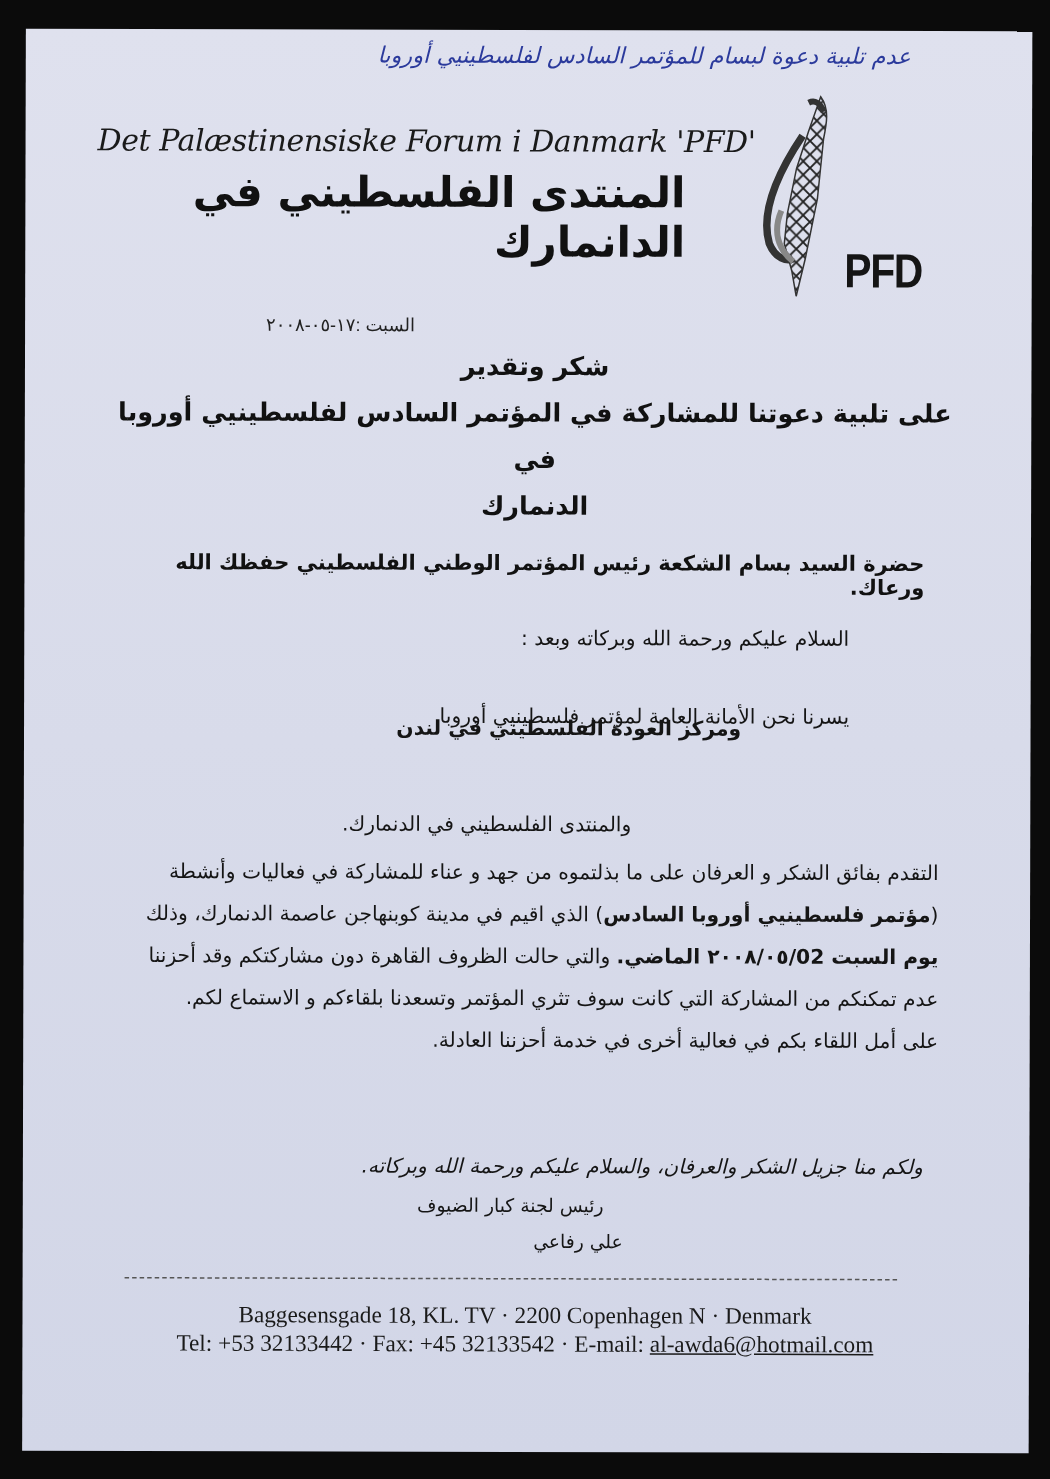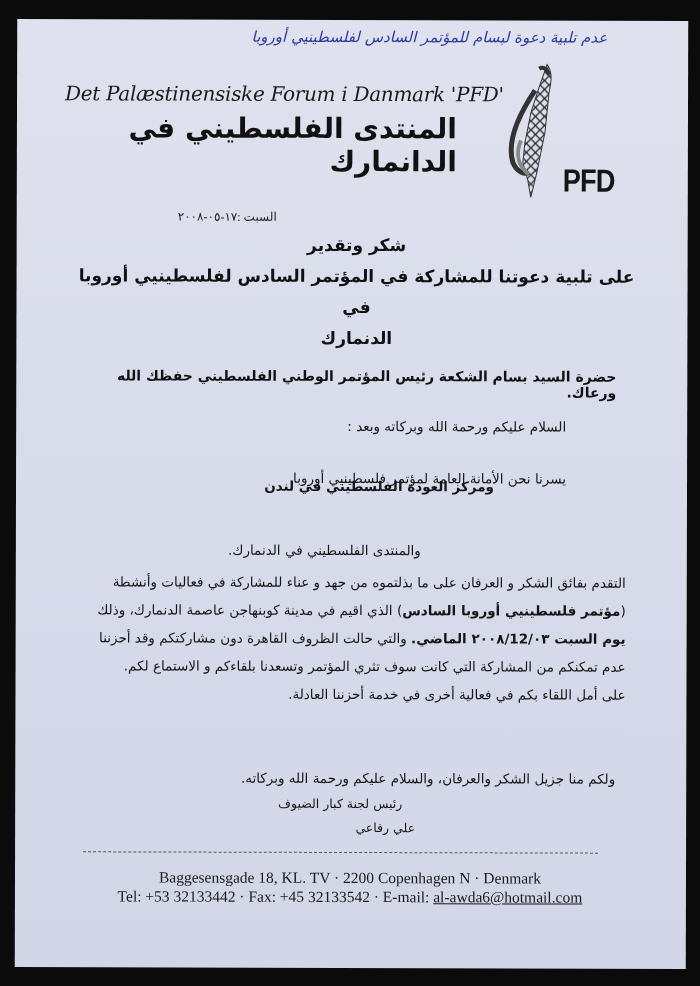--- a/index.html
+++ b/index.html
@@ -26,38 +26,38 @@
     font-family:"DejaVu Sans", sans-serif; font-weight:bold; font-size:28px; color:#111;
   }
   .logo { left:478px; top:42px; width:150px; height:150px; }
   .pfd-text {
     position:absolute; left:68px; top:100px; font-family:"Liberation Sans", sans-serif;
     font-weight:bold; font-size:32px; color:#151515; letter-spacing:-1px; transform:scaleX(0.85);
     transform-origin:left;
   }
   .date {
     left:60px; top:190px; width:200px; text-align:right; direction:rtl;
-    font-family:Liberation Serif, serif; font-size:12px; color:#222;
+    font-family:Liberation Sans, sans-serif; font-size:12px; color:#222;
   }
   .title-block {
     left:50px; top:210px; width:580px; text-align:center; direction:rtl;
     font-weight:bold; font-size:17px; color:#111; line-height:31px;
   }
   .addressee {
     left:90px; top:348px; width:510px; text-align:right; direction:rtl;
     font-weight:bold; font-size:14px; color:#111;
   }
   .body-rtl { direction:rtl; text-align:right; font-size:13.5px; color:#151515; }
   .greeting { left:200px; top:398px; width:350px; }
   .intro1 { left:200px; top:428px; width:350px;margin-top:22px; }
   .intro2 { left:213px; top:458px; width:265px;font-weight:bold; }
   .intro3 { left:140px; top:486px; width:265px;margin-top:36px; }
   .para { left:80px; top:548px; width:530px; line-height:28px; }
   .para b { font-weight:bold; }
-  .closing { left:220px; top:750px; width:380px; }
+  .closing { left:220px; top:750px; width:380px;font-style:italic; }
   .sig-title { left:250px; top:776px; width:150px; text-align:center; font-size:12.5px; }
   .sig-name { left:250px; top:800px; width:150px; text-align:right; font-size:12.5px; }
   .rule {
     left:68px; top:832px; width:515px; height:0; border-top:1px dashed #555;
   }
   .footer {
     left:40px; top:848px; width:590px; text-align:center;
     font-family:"Liberation Serif", serif; font-size:15.5px; color:#1a1a1a; line-height:19px;
   }
   .footer a { color:#1a1a1a; text-decoration:underline; }
@@ -96,21 +96,21 @@
   </div>
 
   <div class="abs addressee">حضرة السيد بسام الشكعة رئيس المؤتمر الوطني الفلسطيني حفظك الله ورعاك.</div>
 
   <div class="abs body-rtl greeting">السلام عليكم ورحمة الله وبركاته وبعد :</div>
   <div class="abs body-rtl intro1">يسرنا نحن الأمانة العامة لمؤتمر فلسطينيي أوروبا</div>
   <div class="abs body-rtl intro2">ومركز العودة الفلسطيني في لندن</div>
   <div class="abs body-rtl intro3">والمنتدى الفلسطيني في الدنمارك.</div>
 
   <div class="abs body-rtl para">
-    <span>التقدم بفائق الشكر و العرفان على ما بذلتموه من جهد و عناء للمشاركة في فعاليات وأنشطة (</span><b>مؤتمر فلسطينيي أوروبا السادس</b><span>) الذي اقيم في مدينة كوبنهاجن عاصمة الدنمارك، وذلك </span><b>يوم السبت ٢٠٠٨/12/٠٣ الماضي.</b><span> والتي حالت الظروف القاهرة دون مشاركتكم وقد أحزننا عدم تمكنكم من المشاركة التي كانت سوف تثري المؤتمر وتسعدنا بلقاءكم و الاستماع لكم.</span><br>
+    <span>التقدم بفائق الشكر و العرفان على ما بذلتموه من جهد و عناء للمشاركة في فعاليات وأنشطة (</span><b>مؤتمر فلسطينيي أوروبا السادس</b><span>) الذي اقيم في مدينة كوبنهاجن عاصمة الدنمارك، وذلك </span><b>يوم السبت ٢٠٠٨/٠٥/02 الماضي.</b><span> والتي حالت الظروف القاهرة دون مشاركتكم وقد أحزننا عدم تمكنكم من المشاركة التي كانت سوف تثري المؤتمر وتسعدنا بلقاءكم و الاستماع لكم.</span><br>
     <span>على أمل اللقاء بكم في فعالية أخرى في خدمة أحزننا العادلة.</span>
   </div>
 
   <div class="abs body-rtl closing">ولكم منا جزيل الشكر والعرفان، والسلام عليكم ورحمة الله وبركاته.</div>
   <div class="abs body-rtl sig-title">رئيس لجنة كبار الضيوف</div>
   <div class="abs body-rtl sig-name">علي رفاعي</div>
 
   <div class="abs rule"></div>
 
   <div class="abs footer">

